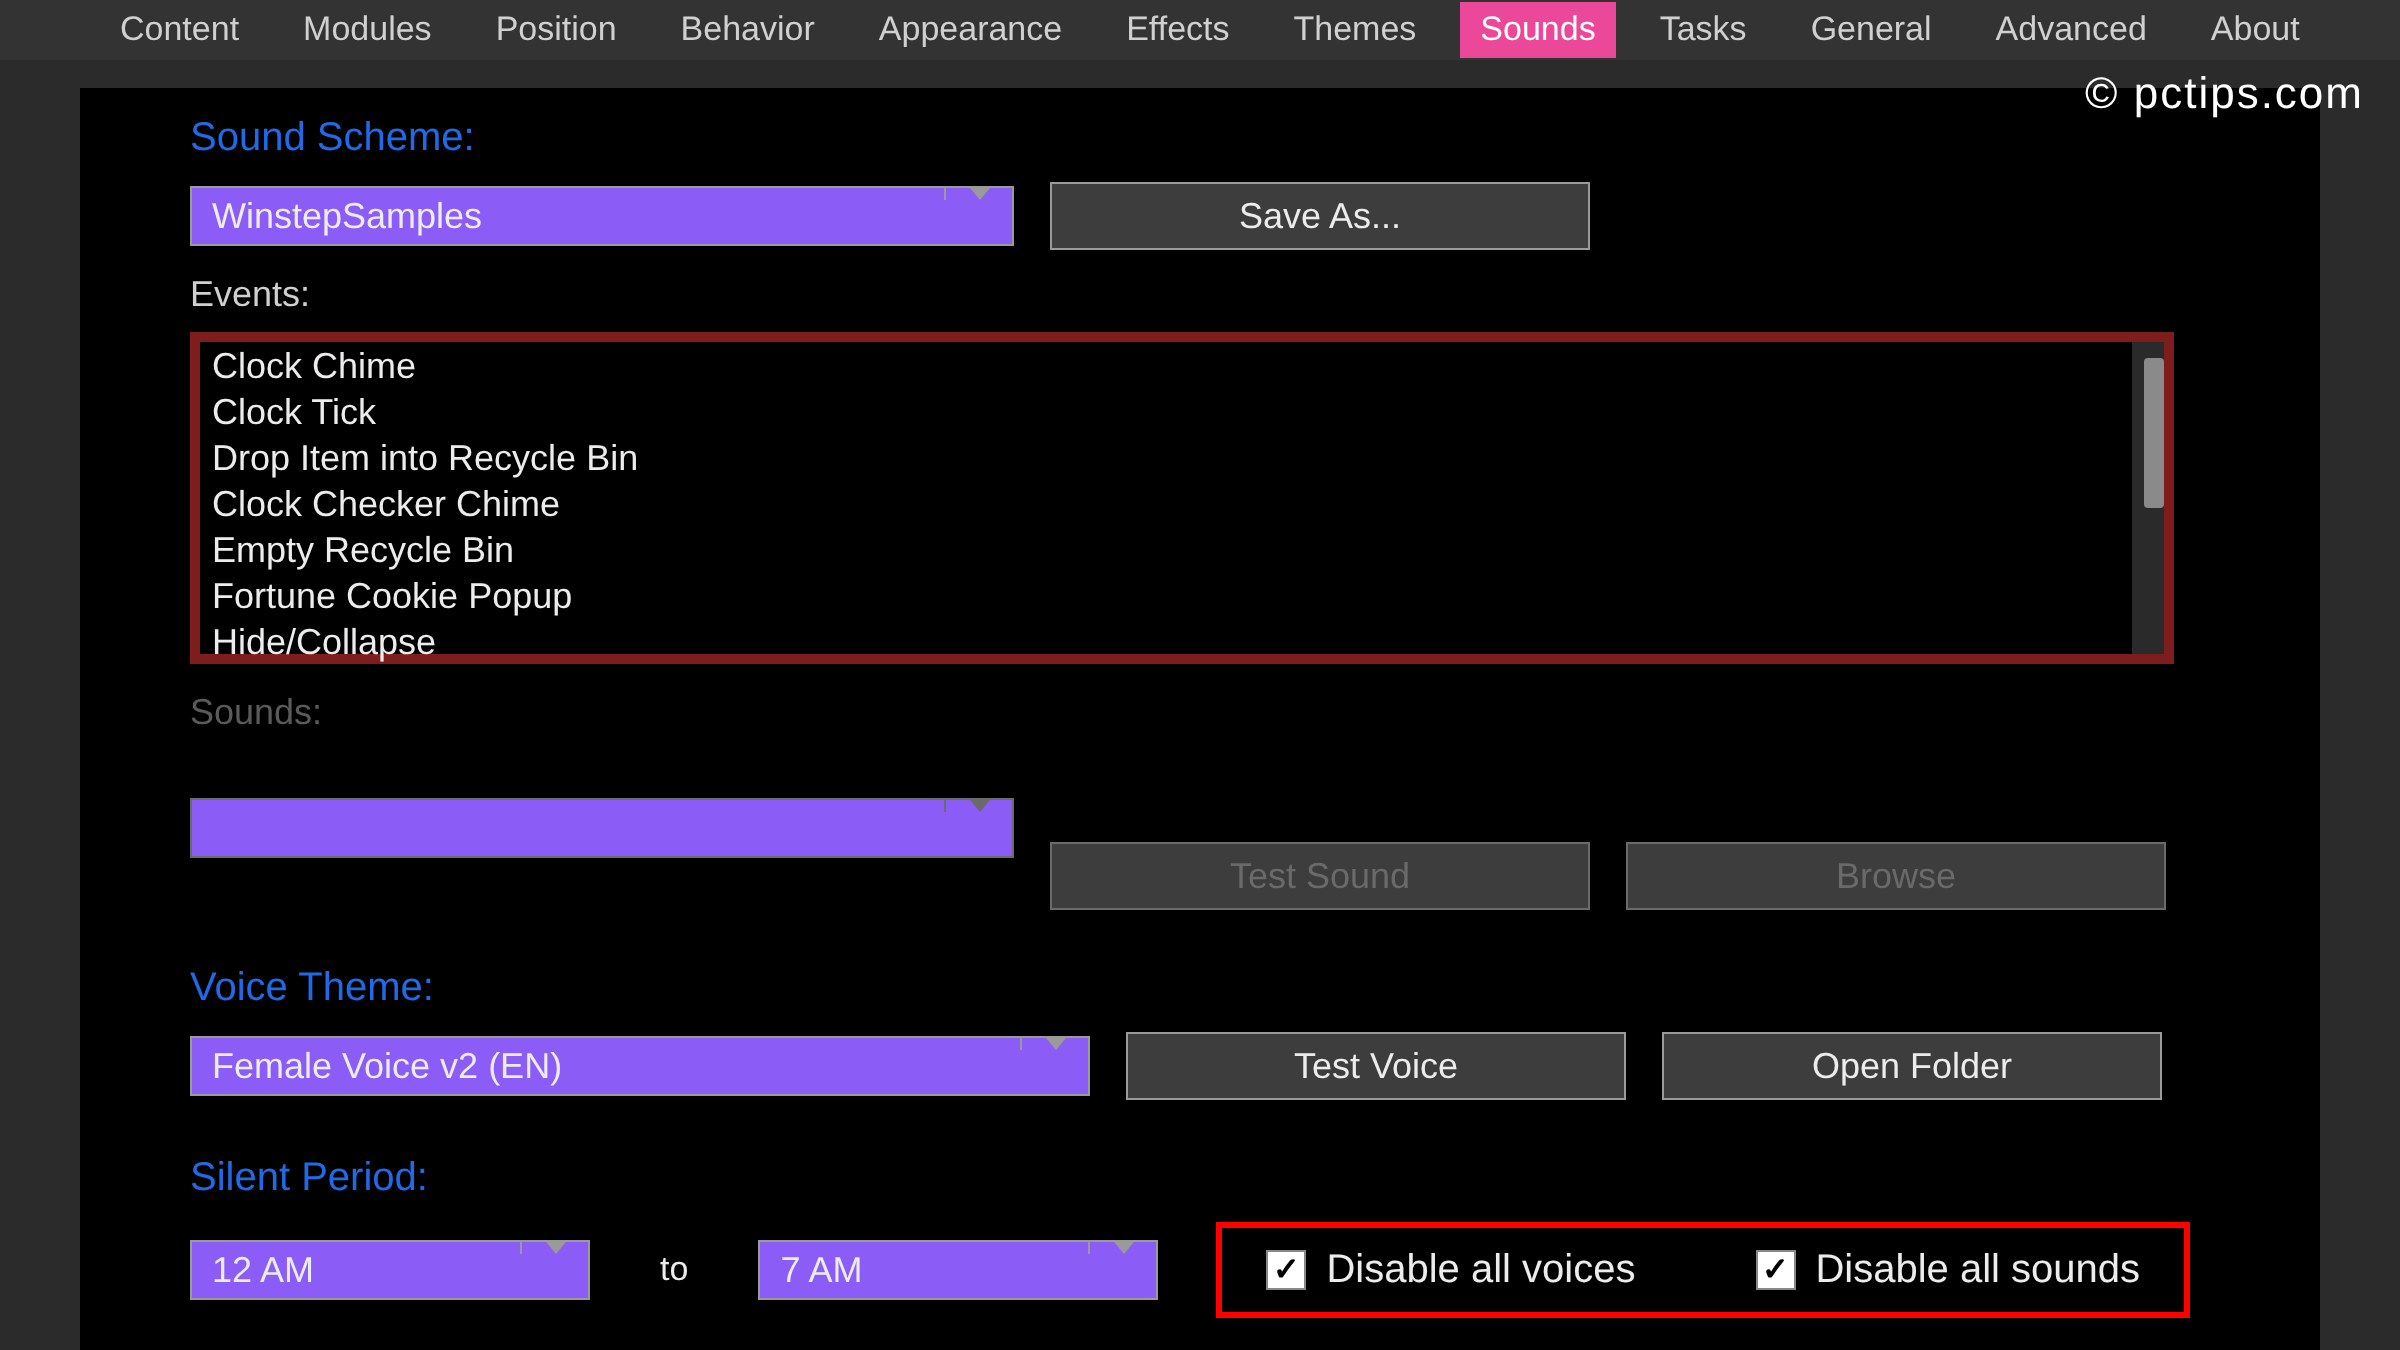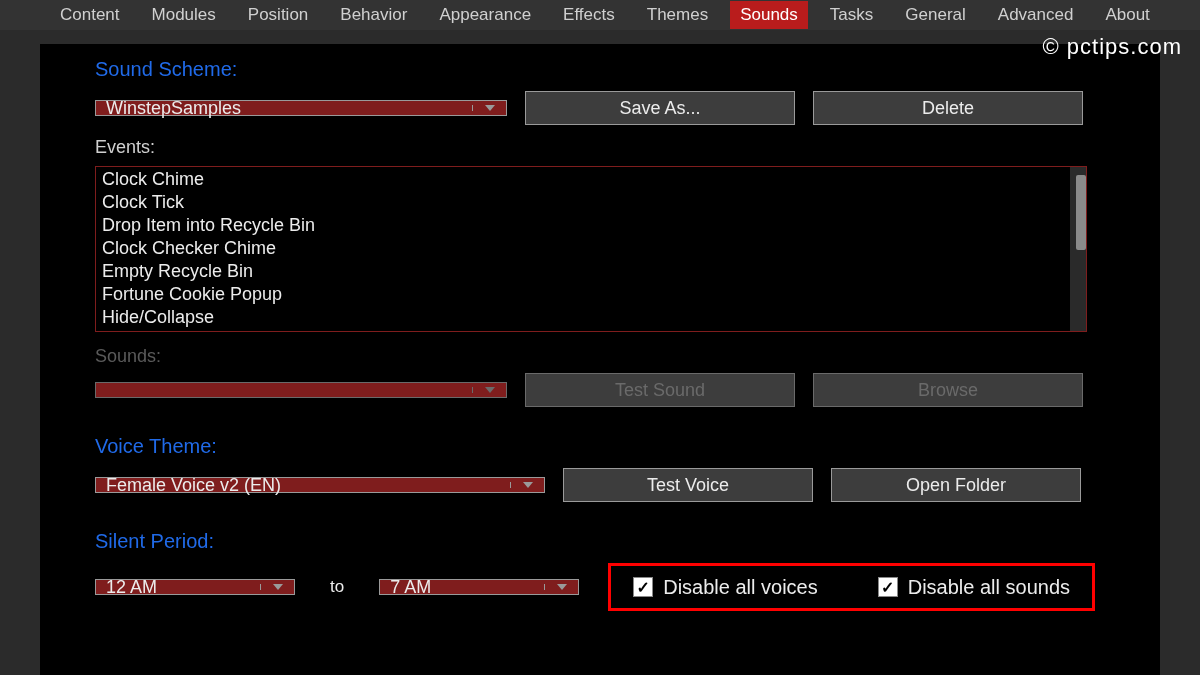--- a/index.html
+++ b/index.html
@@ -26,21 +26,21 @@
       height: 30px;
     }
     .tab {
       padding: 4px 10px;
       color: #d0d0d0;
       cursor: pointer;
       font-size: 17px;
       white-space: nowrap;
     }
     .tab.active {
-      background: #b91c1c;
+      background: #ec4899;
       color: #fff;
     }
     .watermark {
       position: absolute;
       right: 18px;
       top: 34px;
       color: #fff;
       font-size: 22px;
       letter-spacing: 1px;
     }
@@ -69,25 +69,25 @@
       margin: 14px 0 6px 0;
       display: block;
     }
     .row {
       display: flex;
       gap: 18px;
       align-items: center;
       margin-bottom: 6px;
     }
     .dropdown {
-      background: #7f1d1d;
+      background: #8b5cf6;
       border: 1px solid #9a9a9a;
-      height: 16px;
-      display: flex;
-      align-items: center;
+      height: 30px;
+      display: flex;
+      align-items: flex-start;
       cursor: pointer;
     }
     .dropdown-value {
       flex: 1;
       padding: 4px 10px;
       color: #ececec;
       font-size: 18px;
       display: flex;
       align-items: center;
     }
@@ -106,29 +106,30 @@
       font-size: 18px;
       display: flex;
       align-items: center;
       justify-content: center;
       cursor: pointer;
     }
     .btn.disabled {
       color: #6a6a6a;
       border-color: #6a6a6a;
       cursor: default;
+      margin-top: 48px;
     }
     .dropdown.disabled {
       border-color: #6a6a6a;
     }
     .dropdown.disabled .dropdown-arrow {
       border-left-color: #6a6a6a;
     }
     .events-list {
-      border: 1px solid #7f1d1d;
+      border: 5px solid #7f1d1d;
       height: 166px;
       display: flex;
       background: #000;
       width: 992px;
     }
     .events-items {
       flex: 1;
       padding: 1px 6px;
     }
     .event-item {
@@ -222,21 +223,20 @@
 
   <span class="label-blue">Sound Scheme:</span>
   <div class="row">
     <div class="dropdown" style="width:412px">
       <div class="dropdown-value">WinstepSamples</div>
       <div class="dropdown-arrow">
           <div class="chev-down"></div>
         </div>
     </div>
     <div class="btn" style="width:270px">Save As...</div>
-    <div class="btn" style="width:270px">Delete</div>
   </div>
 
   <span class="label-gray">Events:</span>
   <div class="events-list">
     <div class="events-items">
       <div class="event-item">Clock Chime</div>
       <div class="event-item">Clock Tick</div>
       <div class="event-item">Drop Item into Recycle Bin</div>
       <div class="event-item">Clock Checker Chime</div>
       <div class="event-item">Empty Recycle Bin</div>

